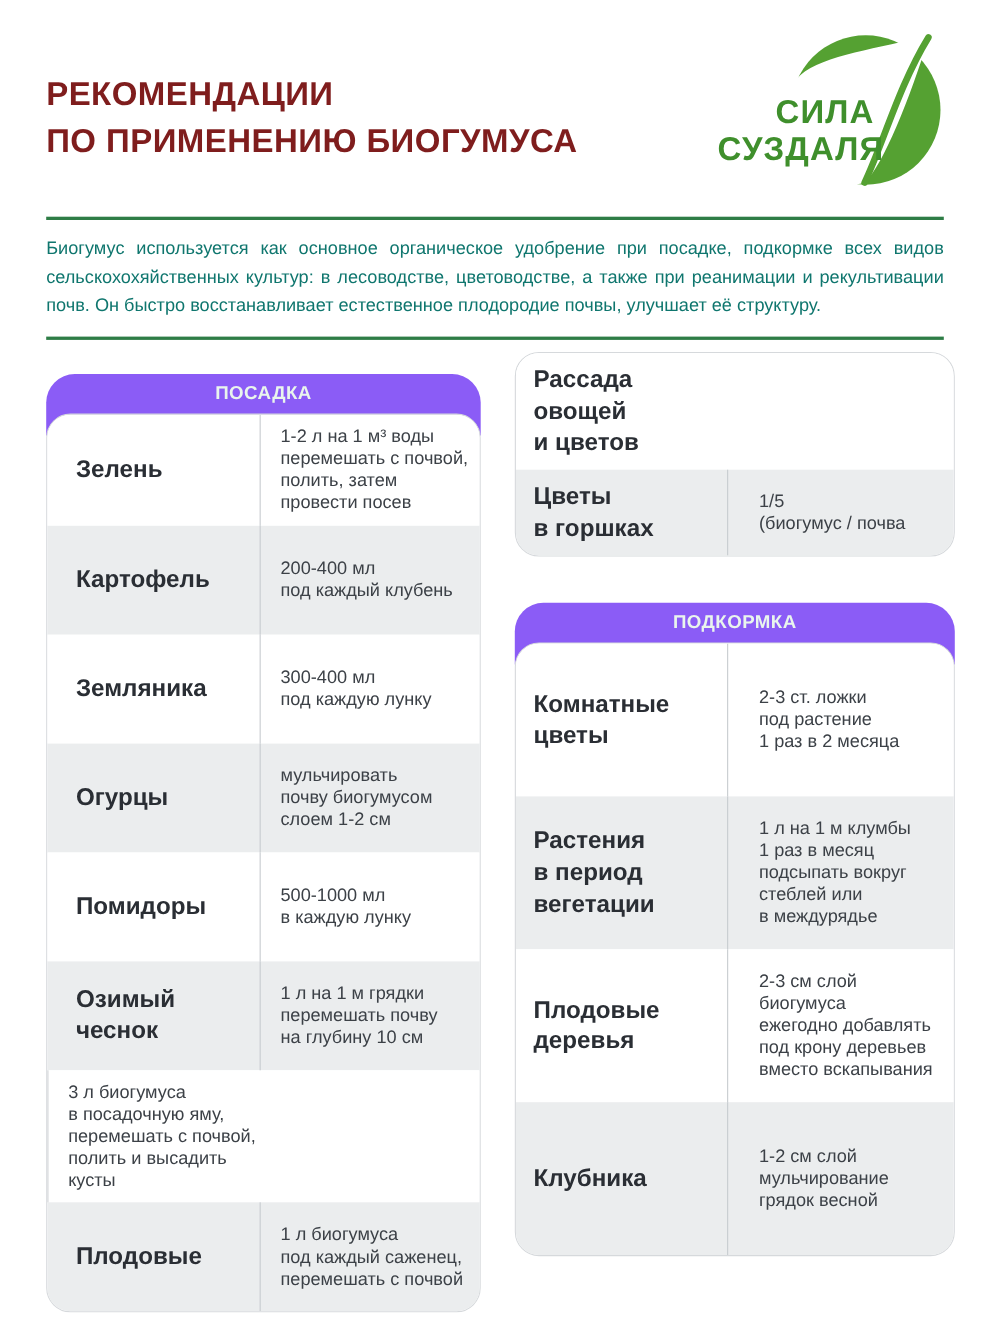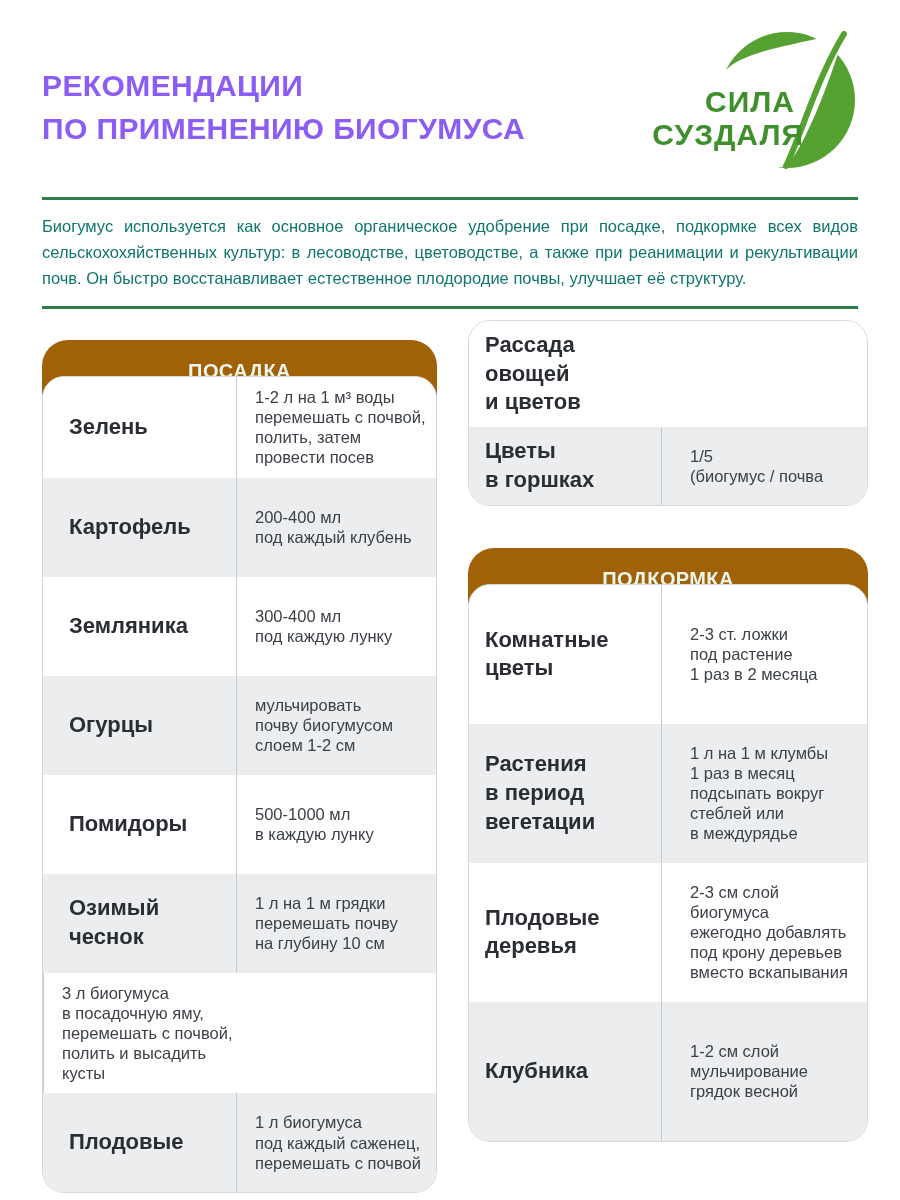--- a/index.html
+++ b/index.html
@@ -4,43 +4,43 @@
 <style>
   html,body{margin:0;padding:0;background:#fff;}
   .canvas{
     position:relative;width:900px;height:1200px;margin:0 auto;background:#ffffff;
     font-family:"Liberation Sans", sans-serif;overflow:hidden;
   }
   
   .hdr{position:relative;height:168px;}
   .page-title{
     position:absolute;left:42px;top:64px;margin:0;
-    color:#8b5cf6;font-size:30px;line-height:43px;font-weight:700;letter-spacing:.4px;
+    color:#7f1d1d;font-size:30px;line-height:43px;font-weight:700;letter-spacing:.4px;
     text-transform:uppercase;
   }
   .logo{position:absolute;top:28px;right:20px;width:235px;height:150px;}
   
   .rule{height:3px;background:#2e7d46;margin-left:42px;width:816px;border:0;}
   .rule-1{margin-top:29px;}
   .rule-2{margin-top:15px;}
   .intro{
     margin:13px 42px 0 42px;color:#0f766e;font-size:16.5px;line-height:26px;
     text-align:justify;
   }
   
   .columns{display:flex;margin:31px 0 0 42px;gap:31px;align-items:flex-start;}
   .col-left{width:395px;flex:0 0 395px;}
   .col-right{width:400px;flex:0 0 400px;}
   
   .card{border-radius:26px;}
   .card + .card{margin-top:42px;}
   .card-header{
-    background:#a16207;border-radius:26px 26px 0 0;height:56px;box-sizing:border-box;
-    padding-top:20px;display:flex;justify-content:center;
-    color:#e9f5ed;font-weight:700;font-size:20px;letter-spacing:.4px;line-height:22px;
+    background:#8b5cf6;border-radius:26px 26px 0 0;height:56px;box-sizing:border-box;
+    padding-top:7px;display:flex;justify-content:center;
+    color:#e9f5ed;font-weight:700;font-size:17px;letter-spacing:.4px;line-height:22px;
     text-transform:uppercase;
   }
   .card-body{
     margin-top:-20px;position:relative;background:#fff;
     border:1px solid #d6d9dc;border-radius:22px;overflow:hidden;
   }
   .row{display:flex;align-items:center;background:#ffffff;}
   .row.alt{background:#ebedee;}
   .cell-label{
     box-sizing:border-box;width:193px;flex:0 0 193px;

